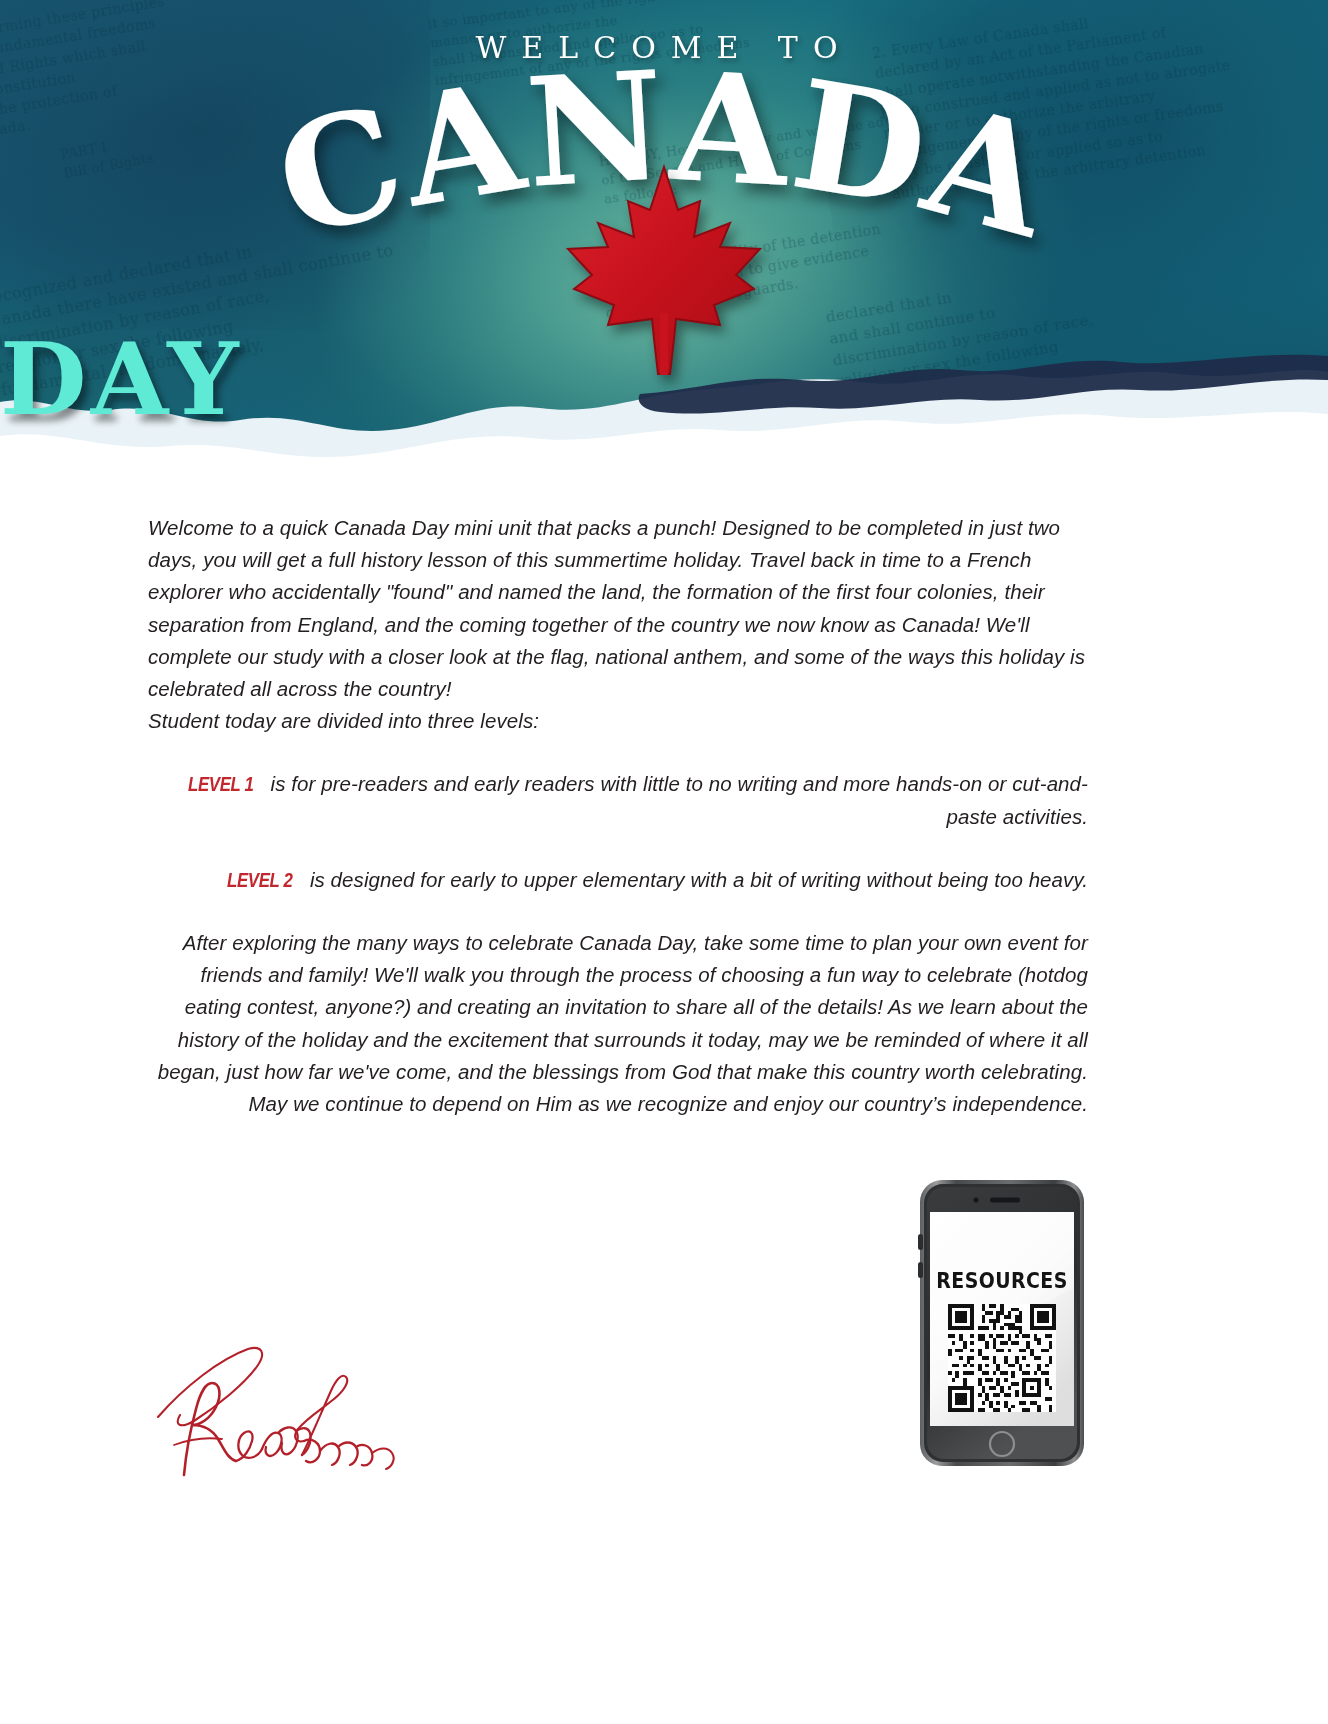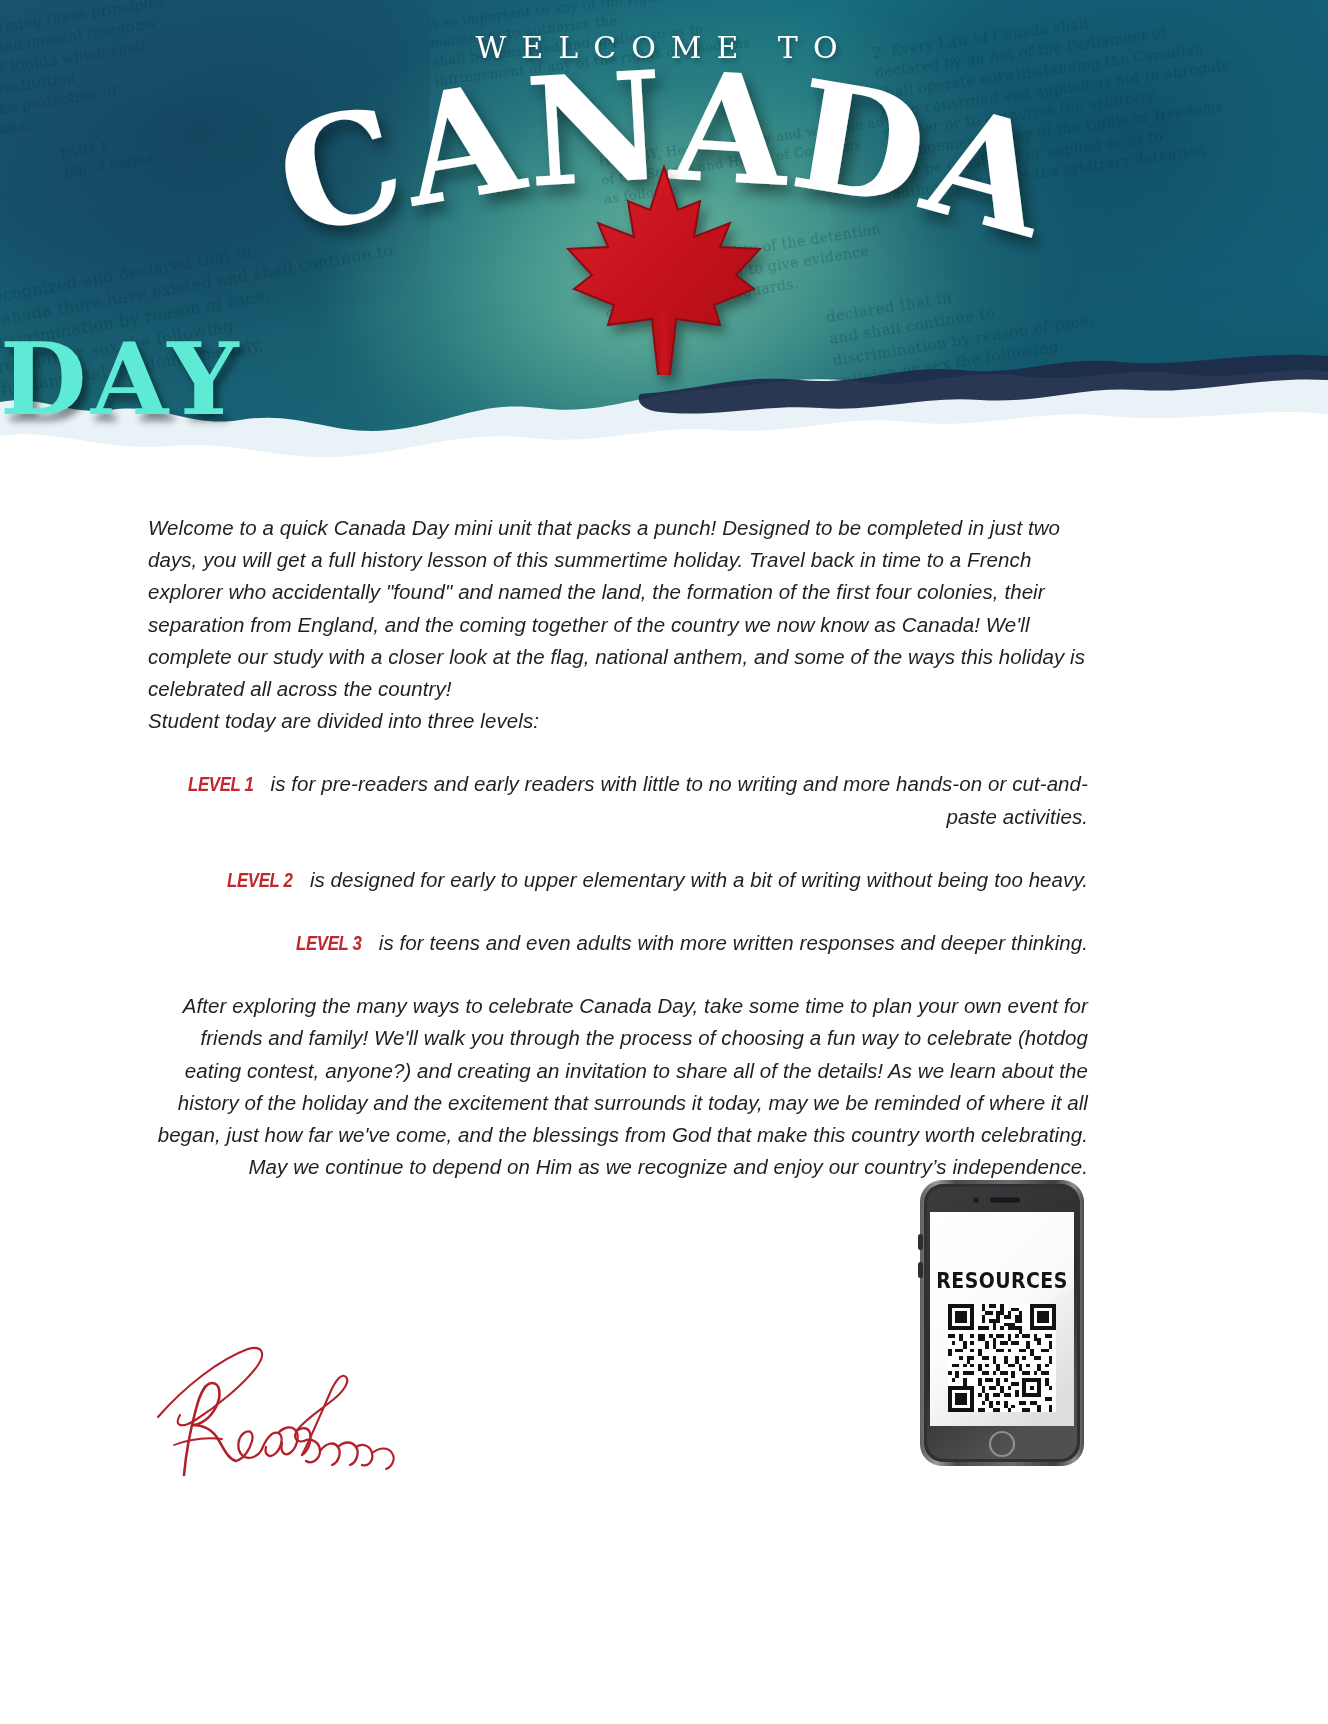--- a/index.html
+++ b/index.html
@@ -286,21 +286,20 @@
 <div class="content">
 
   <p class="para">Welcome to a quick Canada Day mini unit that packs a punch! Designed to be completed in just two days, you will get a full history lesson of this summertime holiday. Travel back in time to a French explorer who accidentally "found" and named the land, the formation of the first four colonies, their separation from England, and the coming together of the country we now know as Canada! We'll complete our study with a closer look at the flag, national anthem, and some of the ways this holiday is celebrated all across the country!</p>
 
   <p class="para">Student today are divided into three levels:</p>
 
   <p class="para gap"><span class="lvl">LEVEL 1</span><span> is for pre-readers and early readers with little to no writing and more hands-on or cut-and-paste activities.</span></p>
 
   <p class="para gap"><span class="lvl">LEVEL 2</span><span> is designed for early to upper elementary with a bit of writing without being too heavy.</span></p>
 
-  <p class="para gap"><span class="lvl">LEVEL 3</span><span> is for teens and even adults with more written responses and deeper thinking.</span></p>
 
   <p class="para gap">After exploring the many ways to celebrate Canada Day, take some time to plan your own event for friends and family! We'll walk you through the process of choosing a fun way to celebrate (hotdog eating contest, anyone?) and creating an invitation to share all of the details! As we learn about the history of the holiday and the excitement that surrounds it today, may we be reminded of where it all began, just how far we've come, and the blessings from God that make this country worth celebrating. May we continue to depend on Him as we recognize and enjoy our country’s independence.</p>
 </div>
 
 <div class="signature" title="Rebecca Spooner">
   <svg viewBox="0 0 250 160">
     <g fill="none" stroke="#b4202a" stroke-linecap="round" stroke-linejoin="round">
       <path stroke-width="2.1" d="M8 92 C34 62 70 34 98 24 C112 20 116 28 108 40 C96 58 66 82 44 96
         C30 104 24 100 30 90"></path>
       <path stroke-width="2.6" d="M34 150 C36 128 40 106 46 84 C50 68 56 58 62 58

